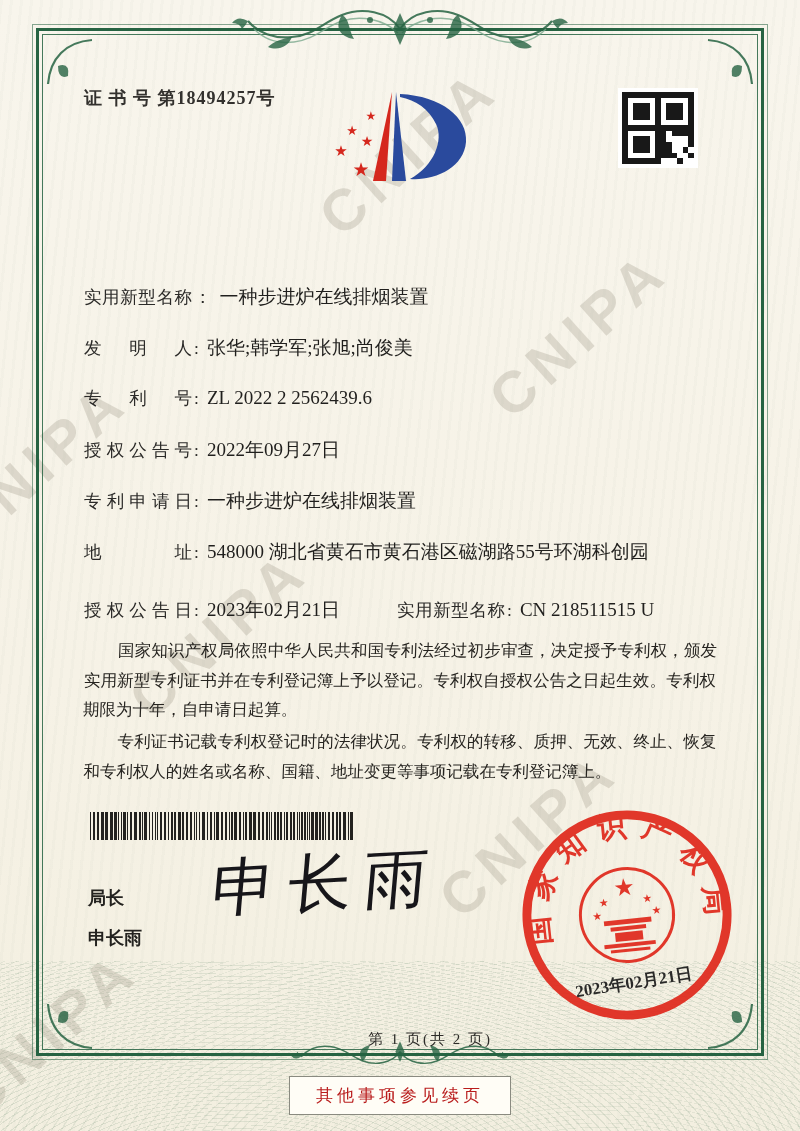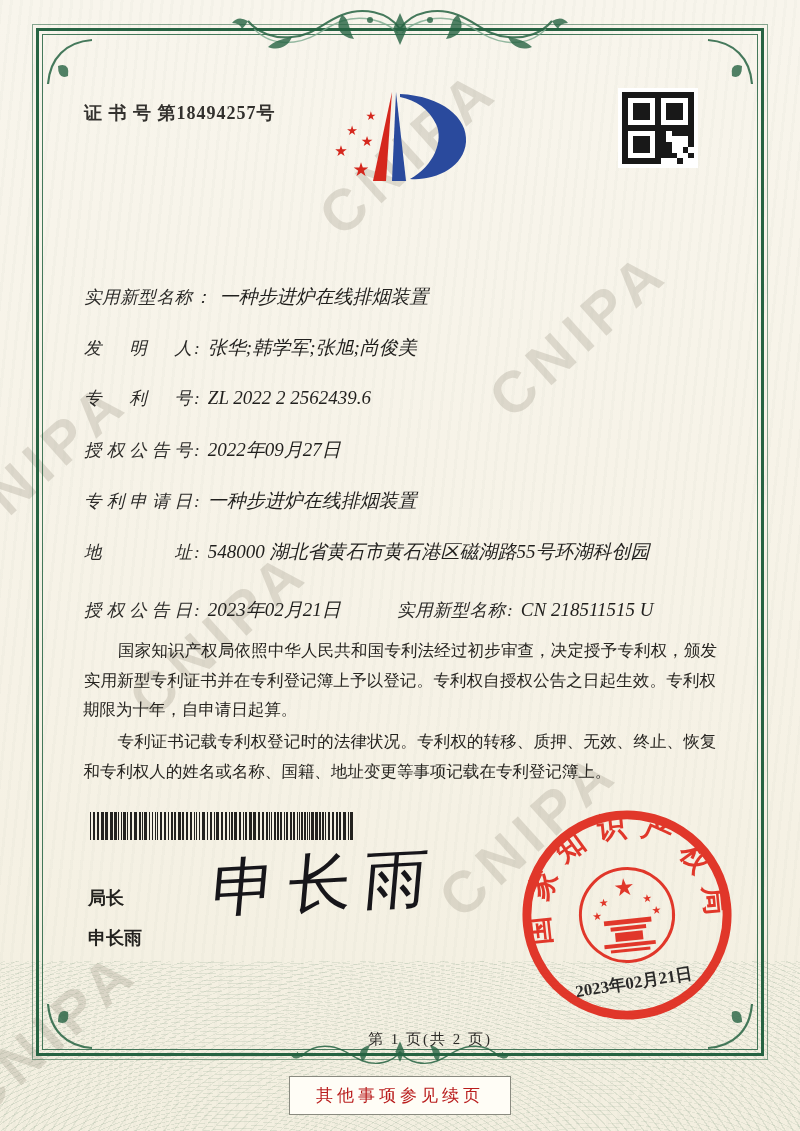--- a/index.html
+++ b/index.html
@@ -29,37 +29,37 @@
   .frame::before{content:"";position:absolute;inset:3px;border:1px solid var(--frame-green);opacity:.85;}
   .frame::after{content:"";position:absolute;inset:-7px;border:1px solid var(--frame-green);opacity:.55;}
 
   .orn{position:absolute;z-index:2;}
   .orn .s{fill:none;stroke:var(--frame-green);stroke-width:2.2;opacity:.85;}
   .orn .s2{fill:none;stroke:#7aa98d;stroke-width:1.4;opacity:.8;}
   .orn .f{fill:var(--frame-green);opacity:.8;}
 
   .content{position:absolute;inset:0;z-index:3;}
 
-  .cert-no{position:absolute;left:84px;top:101px;font-size:18px;font-weight:bold;
+  .cert-no{position:absolute;left:84px;top:86px;font-size:18px;font-weight:bold;
            color:#33312e;letter-spacing:1px;}
 
   .logo{position:absolute;left:316px;top:82px;width:170px;height:120px;}
   .qr{position:absolute;left:618px;top:88px;width:80px;height:80px;background:#fff;
       padding:4px;box-sizing:border-box;}
   .qr-cells{display:grid;grid-template-columns:repeat(13,1fr);grid-template-rows:repeat(13,1fr);
       width:100%;height:100%;}
   .qr-cells i{display:block;}
   .qr-cells i.on{background:#181818;}
 
   .doc-title{position:absolute;left:0;top:200px;width:100%;text-align:center;
       font-size:43px;font-weight:bold;color:#161616;letter-spacing:9px;padding-left:9px;
       box-sizing:border-box;}
 
   .fields{position:absolute;left:84px;top:284px;width:640px;}
-  .row{position:absolute;left:0;white-space:nowrap;height:32px;font-style:italic;}
+  .row{position:absolute;left:0;white-space:nowrap;height:32px;}
   .flabel{display:inline-block;width:108px;text-align:justify;text-align-last:justify;
       font-size:17.5px;color:#2b2a28;vertical-align:baseline;}
   .fsep{display:inline-block;margin:0 8px 0 2px;font-size:17.5px;color:#2b2a28;}
   .fvalue{font-size:19px;color:#201f1d;}
   .pair{display:inline-block;margin-top:7px;}
   .pair.first{width:313px;}
 
   .paras{position:absolute;left:84px;top:636px;width:632px;}
   .paras p{margin:0 0 2px 0;text-indent:2em;font-size:16.5px;line-height:29.5px;
       text-align:justify;color:#262420;transform:skewX(-2deg);}

